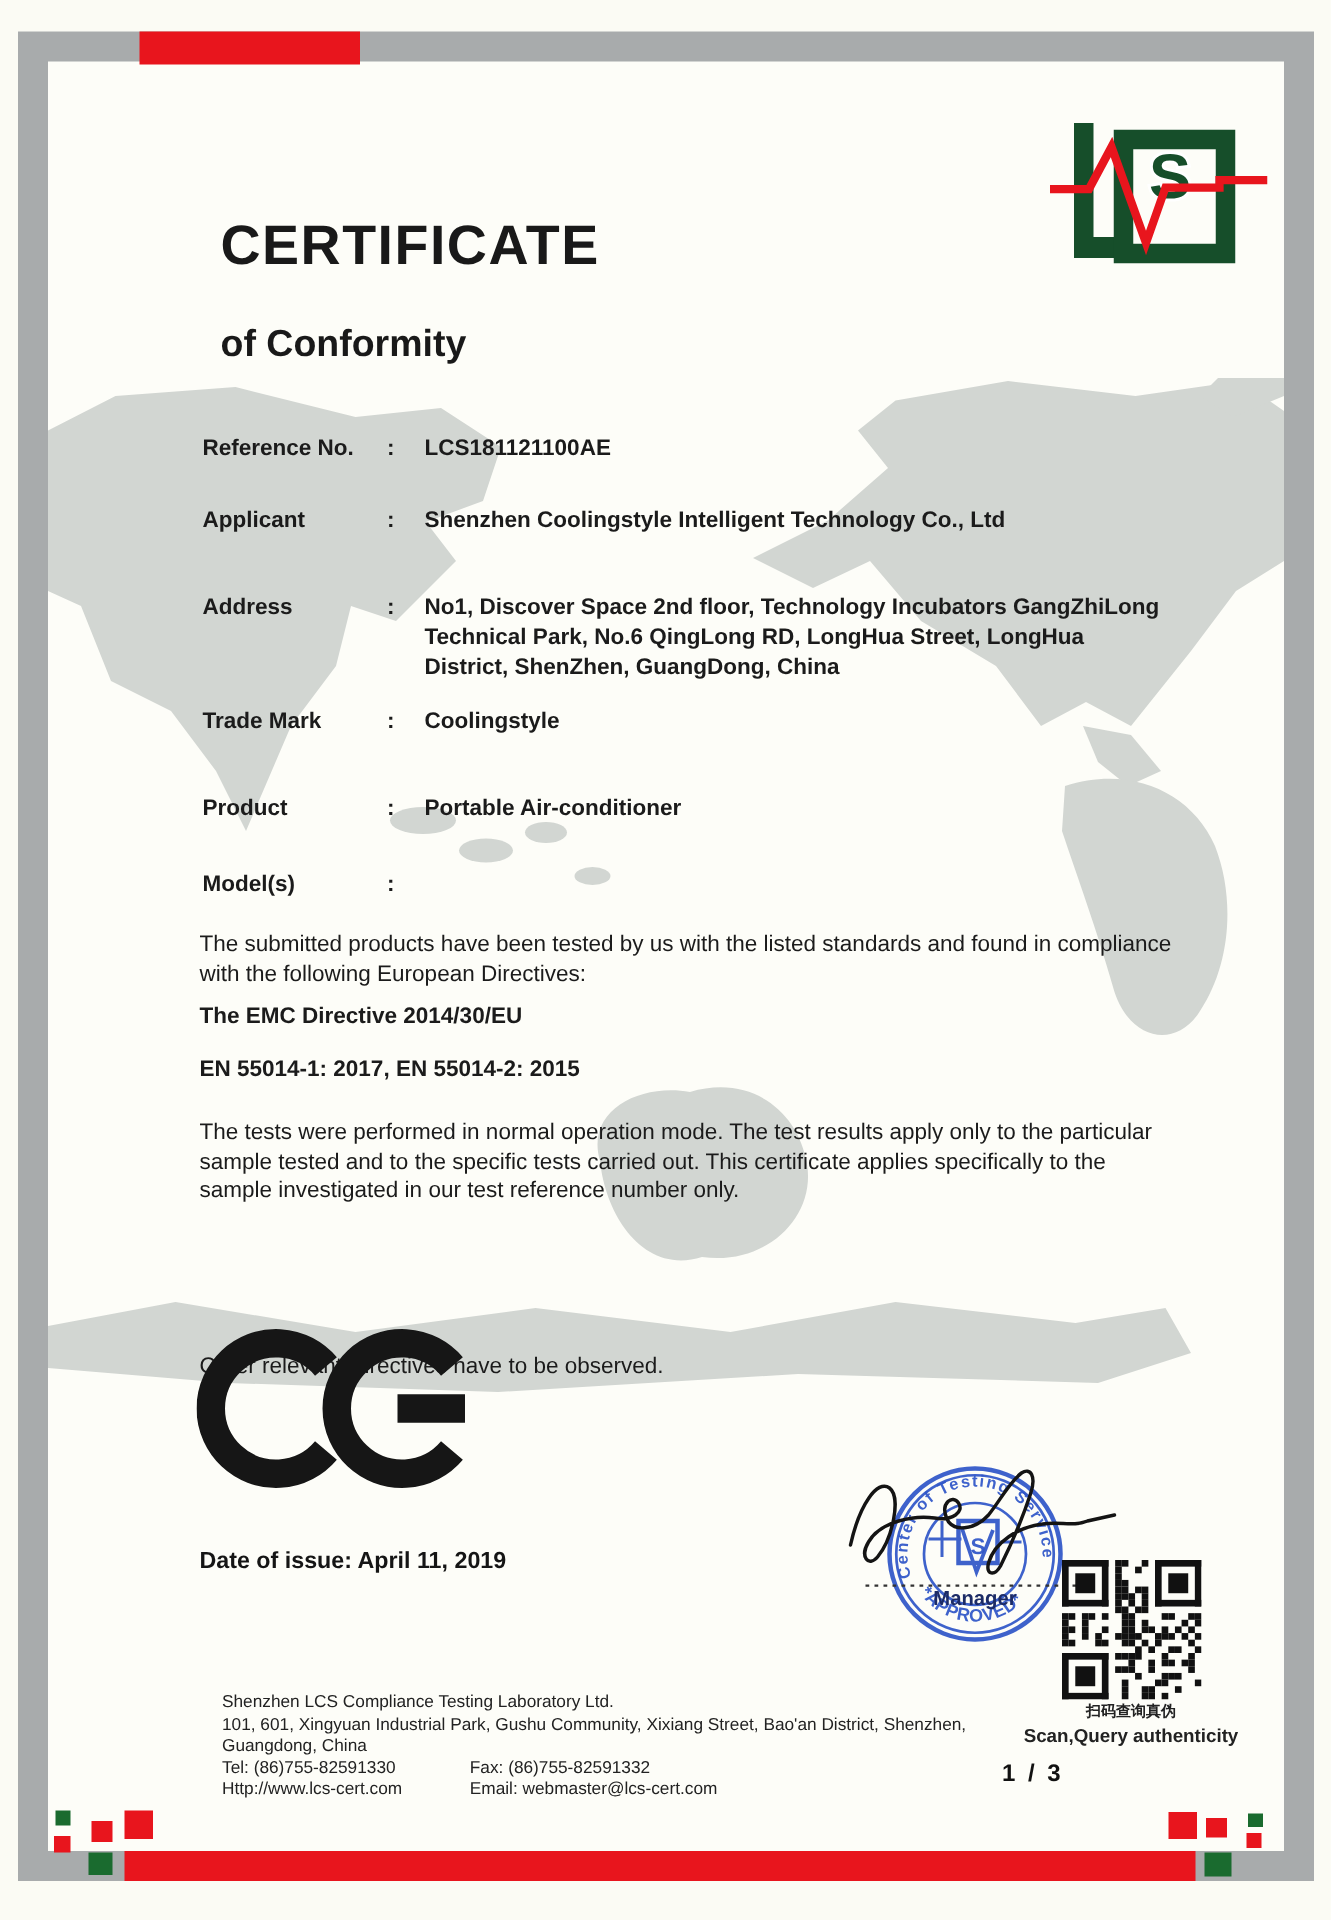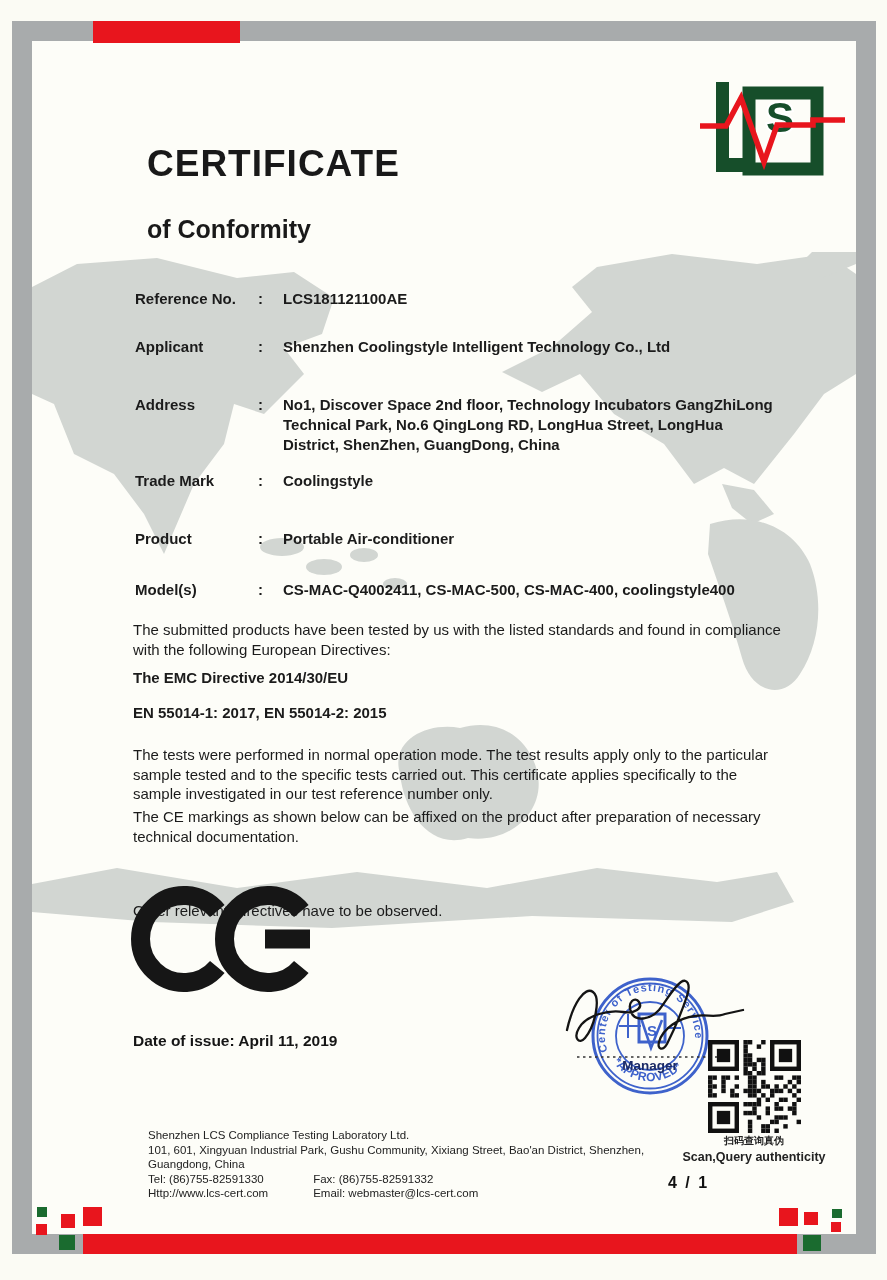--- a/index.html
+++ b/index.html
@@ -102,28 +102,26 @@
       <span class="f-value">Coolingstyle</span>
     </div>
     <div class="field" style="top:510px">
       <span class="f-label">Product</span>
       <span class="f-colon">:</span>
       <span class="f-value">Portable Air-conditioner</span>
     </div>
     <div class="field" style="top:561px">
       <span class="f-label">Model(s)</span>
       <span class="f-colon">:</span>
-      <span class="f-value">CS-MAC-Q4002411, CS-MAC-500, CS-MAC-400, coolingstyle400</span>
     </div>
 
     <div class="para" style="top:620px">The submitted products have been tested by us with the listed standards and found in compliance with the following European Directives:</div>
     <div class="para bold" style="top:668px">The EMC Directive 2014/30/EU</div>
     <div class="para bold" style="top:703px">EN 55014-1: 2017, EN 55014-2: 2015</div>
     <div class="para" style="top:745px">The tests were performed in normal operation mode. The test results apply only to the particular sample tested and to the specific tests carried out. This certificate applies specifically to the sample investigated in our test reference number only.</div>
-    <div class="para" style="top:807px;width:640px">The CE markings as shown below can be affixed on the product after preparation of necessary technical documentation.</div>
     <div class="para" style="top:901px">Other relevant Directives have to be observed.</div>
 
     <svg class="ce-svg" viewBox="0 0 190 110">
       <g stroke="#161616" stroke-width="19" fill="none">
         <path d="M86.3,27 A43.5,43.5 0 1 0 86.3,83"></path>
         <path d="M170.3,27 A43.5,43.5 0 1 0 170.3,83"></path>
         <line x1="134" y1="55" x2="179" y2="55"></line>
       </g>
     </svg>
 
@@ -293,21 +291,21 @@
       <div>
         <span class="f-col1">Tel: (86)755-82591330</span>
         <span>Fax: (86)755-82591332</span>
       </div>
       <div>
         <span class="f-col1">Http://www.lcs-cert.com</span>
         <span>Email: webmaster@lcs-cert.com</span>
       </div>
     </div>
 
-    <div class="page-num">4 / 1</div>
+    <div class="page-num">1 / 3</div>
   </div>
 
   <div class="sq green" style="left:37px;top:1207px;width:10px;height:10px"></div>
   <div class="sq red" style="left:36px;top:1224px;width:11px;height:11px"></div>
   <div class="sq red" style="left:61px;top:1214px;width:14px;height:14px"></div>
   <div class="sq red" style="left:83px;top:1207px;width:19px;height:19px"></div>
   <div class="sq green" style="left:59px;top:1235px;width:16px;height:15px"></div>
   <div class="sq red" style="left:83px;top:1234px;width:714px;height:20px"></div>
   <div class="sq green" style="left:803px;top:1235px;width:18px;height:16px"></div>
   <div class="sq red" style="left:779px;top:1208px;width:19px;height:18px"></div>

